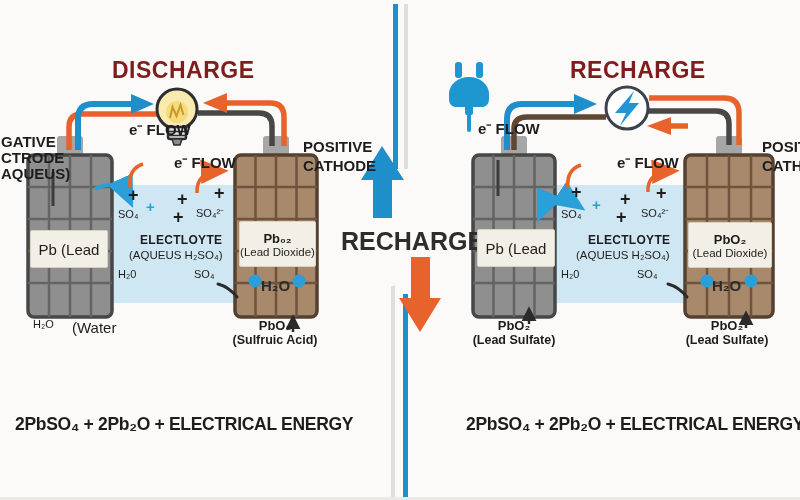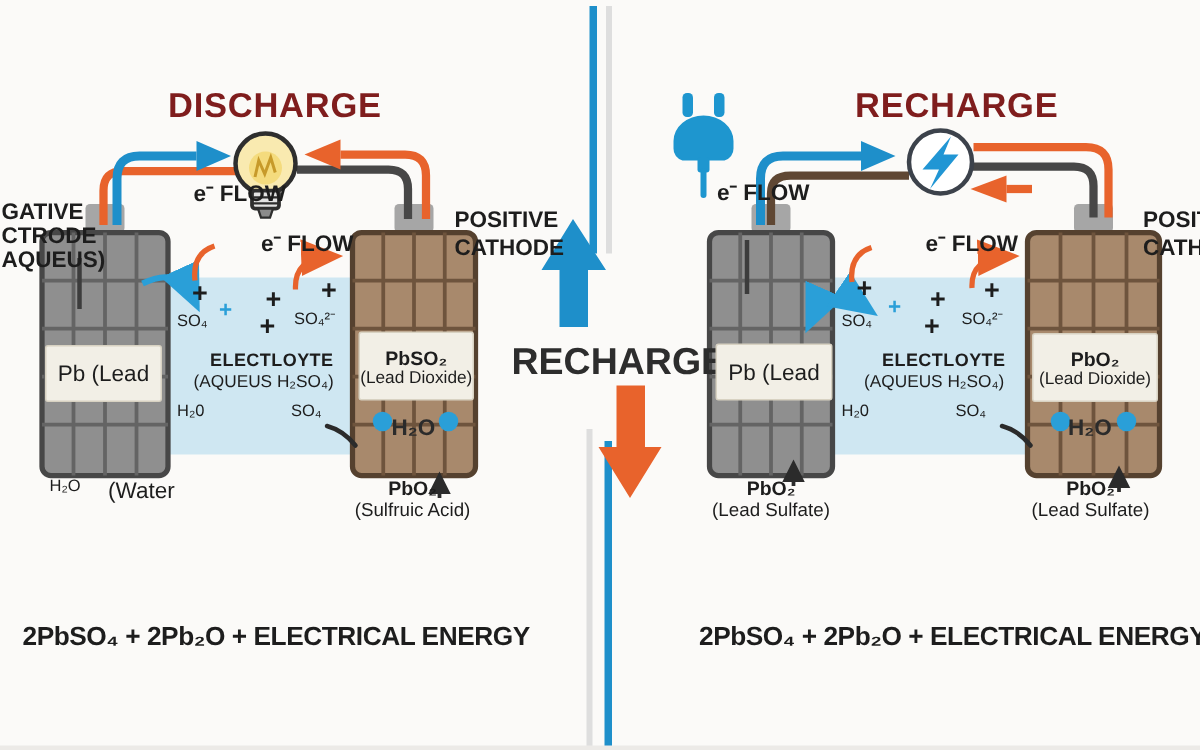--- a/index.html
+++ b/index.html
@@ -11,21 +11,21 @@
   .side{font-size:15px;font-weight:600;line-height:16px;margin-top:43px;}
   .eflow{font-size:15px;font-weight:600;margin-left:37px;}
   .plus{font-size:18px;font-weight:700;}
   .chem{font-size:11px;font-weight:400;}
   .box{position:absolute;background:#f2efe6;border:1px solid #d8d2c2;border-radius:2px;
        display:flex;flex-direction:column;align-items:center;justify-content:center;text-align:center;}
   .box .l1{font-size:13px;font-weight:600;}
   .box .l2{font-size:11.5px;font-weight:500;}
   .cap{position:absolute;text-align:center;line-height:15px;}
   .cap .l1{font-size:13px;font-weight:600;}
-  .cap .l2{font-size:12.5px;font-weight:400;}
+  .cap .l2{font-size:12.5px;font-weight:700;}
   .eq{font-size:17.5px;font-weight:700;letter-spacing:-.3px;}
   .mid{font-size:25px;font-weight:700;color:#2d2d2d;}
 </style>
 </head>
 <body>
 
 <div class="canvas">
 
 <svg class="bg" width="800" height="500" viewBox="0 0 800 500">
   <defs>
@@ -159,21 +159,21 @@
 </div>
 
 <div class="t eflow" style="left:92px;top:122px;">e⁻ FLOW</div>
 <div class="t eflow" style="left:137px;top:155px;">e⁻ FLOW</div>
 
 <div class="box" style="left:30px;top:230px;width:76px;height:36px;">
   <div style="font-size:15px;font-weight:500;">Pb (Lead</div>
 </div>
 
 <div class="box" style="left:239px;top:221px;width:75px;height:44px;">
-  <div class="l1">PbSO₂</div>
+  <div class="l1">Pb₀₂</div>
   <div class="l2">(Lead Dioxide)</div>
 </div>
 
 <div class="t plus" style="left:128px;top:186px;">+</div>
 <div class="t plus blueplus" style="left:146px;top:199px;font-size:15px;">+</div>
 <div class="t plus" style="left:177px;top:190px;">+</div>
 <div class="t plus" style="left:214px;top:184px;">+</div>
 <div class="t plus" style="left:173px;top:208px;">+</div>
 <div class="t chem" style="left:118px;top:208px;">SO₄</div>
 <div class="t chem" style="left:196px;top:207px;">SO₄²⁻</div>

